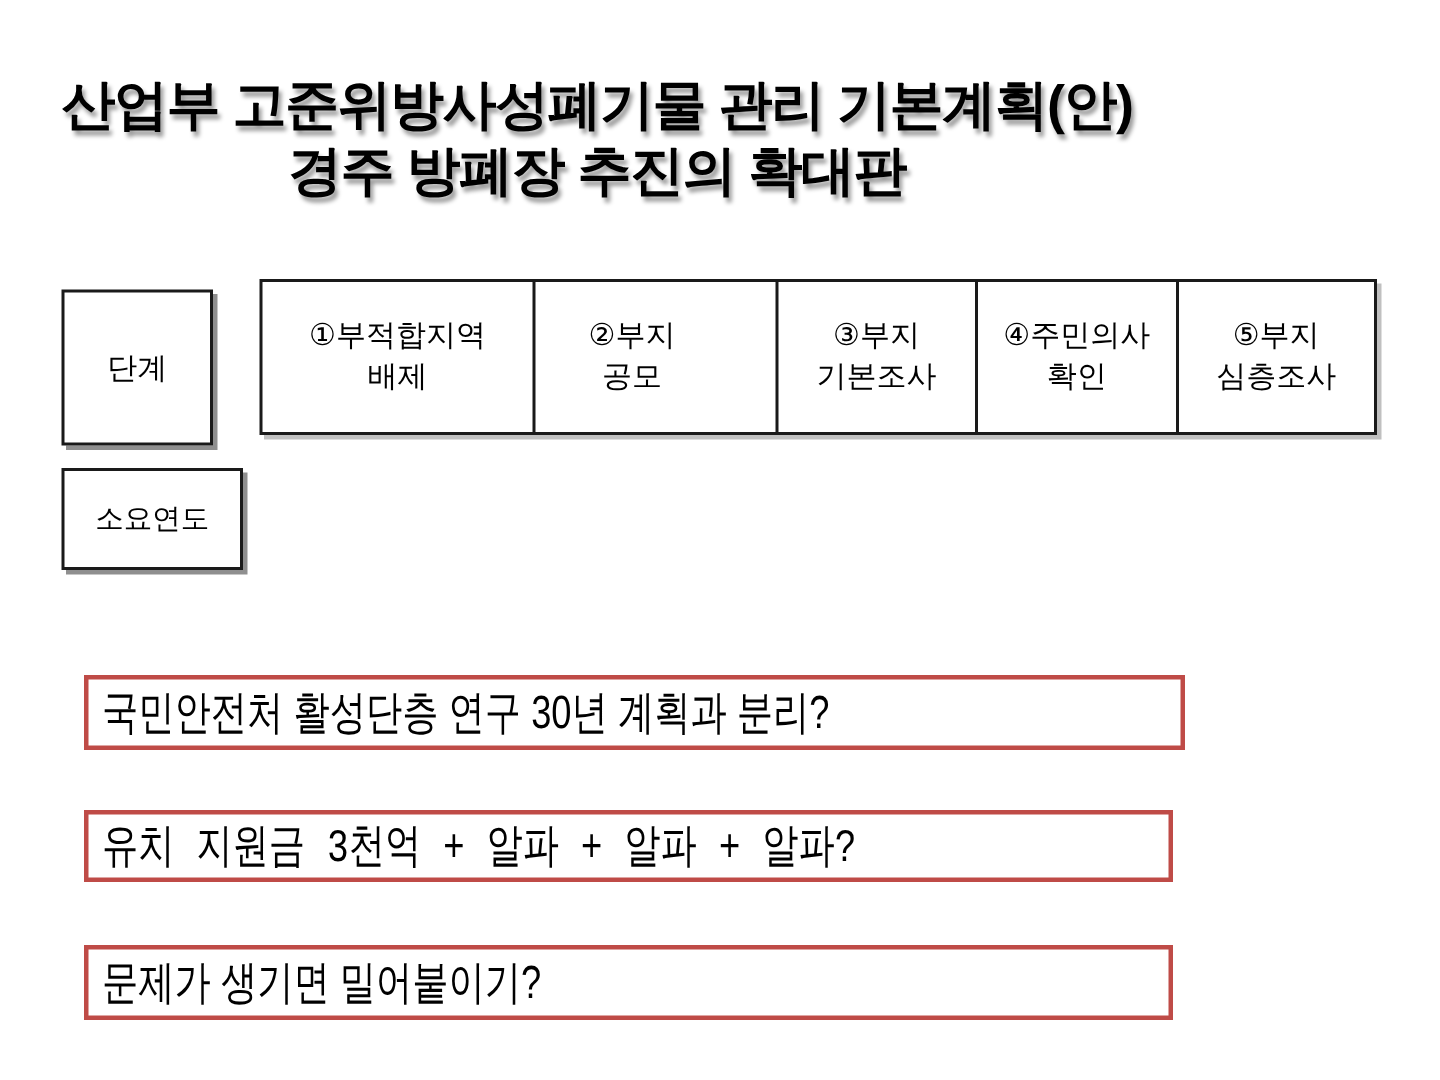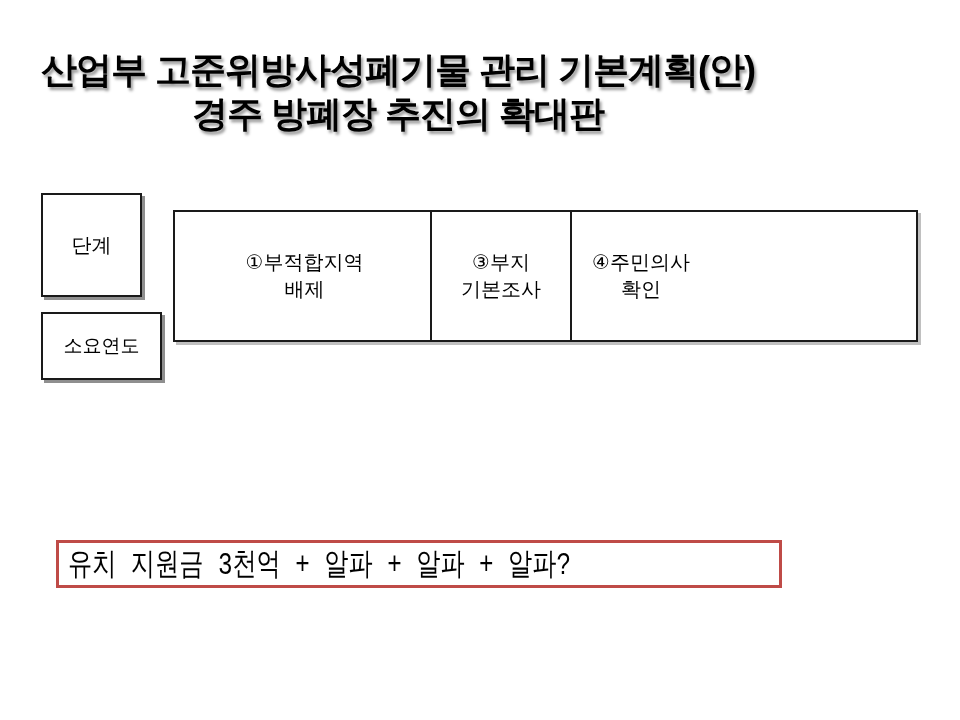--- a/index.html
+++ b/index.html
@@ -48,21 +48,21 @@
   
   .ptable {
     position: absolute;
     left: 173px;
     width: 745px;
     background: #ffffff;
     border: 2px solid #1a1a1a;
     box-shadow: 3px 3px 0 #c0c0c0;
     display: flex;
   }
-  .stage-table    { top: 210px; height: 132px; padding-left: 35px; }
+  .stage-table    { top: 186px; height: 104px; }
   .duration-table { top: 312px; height: 68px; }
 
   .cell {
     display: flex;
     flex-direction: column;
     align-items: center;
     justify-content: center;
     border-left: 2px solid #1a1a1a;
     font-size: 20px;
     line-height: 27px;
@@ -120,34 +120,48 @@
 
   <div class="hdr-box hdr-stage">
     <span>단계</span>
   </div>
 
   <div class="ptable stage-table">
     <div class="cell c1">
       <span>①부적합지역</span>
       <span>배제</span>
     </div>
+    <div class="cell c2">
+      <span>②부지</span>
+      <span>공모</span>
+    </div>
     <div class="cell c3">
       <span>③부지</span>
       <span>기본조사</span>
     </div>
     <div class="cell c4">
       <span>④주민의사</span>
       <span>확인</span>
     </div>
+    <div class="cell c5">
+      <span>⑤부지</span>
+      <span>심층조사</span>
+    </div>
   </div>
 
   <div class="hdr-box hdr-duration">
     <span>소요연도</span>
   </div>
 
 
+  <div class="qbox q1">
+    <span class="narrow">국민안전처 활성단층 연구 30년 계획과 분리?</span>
+  </div>
 
   <div class="qbox q2">
     <span class="narrow">유치 지원금 3천억 + 알파 + 알파 + 알파?</span>
   </div>
 
+  <div class="qbox q3">
+    <span class="narrow">문제가 생기면 밀어붙이기?</span>
+  </div>
 
 </div>
 
 </body></html>

